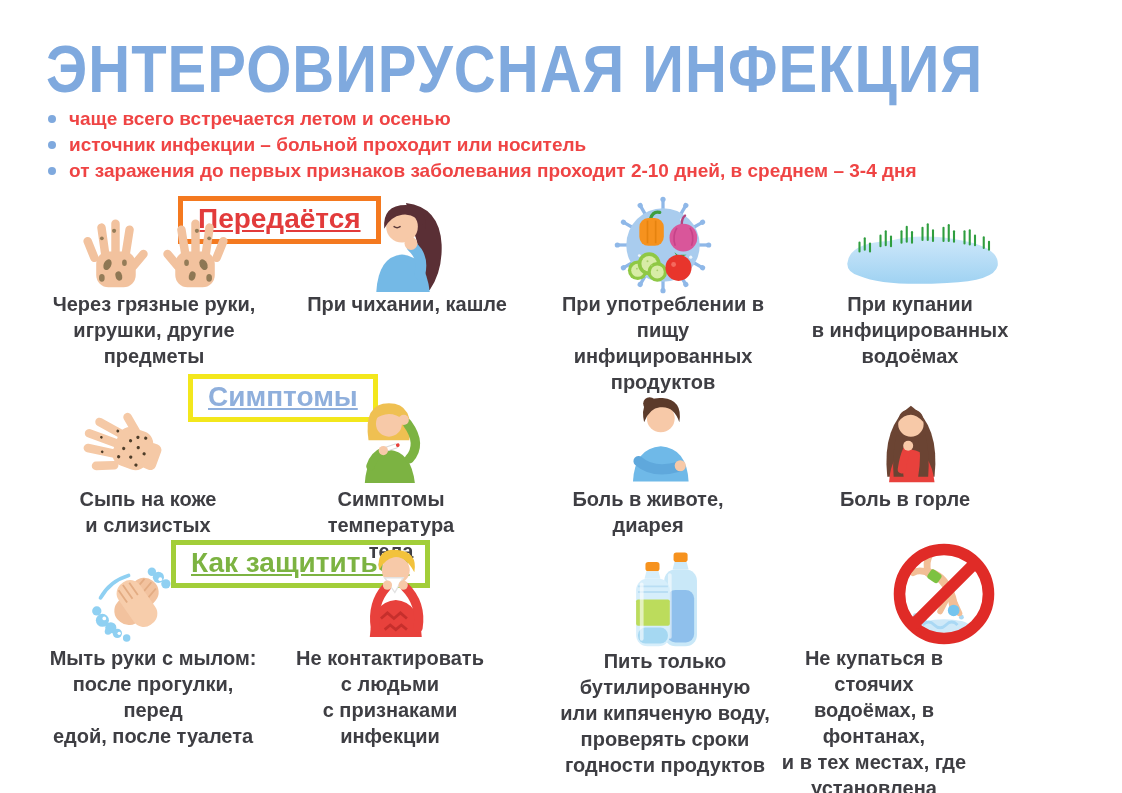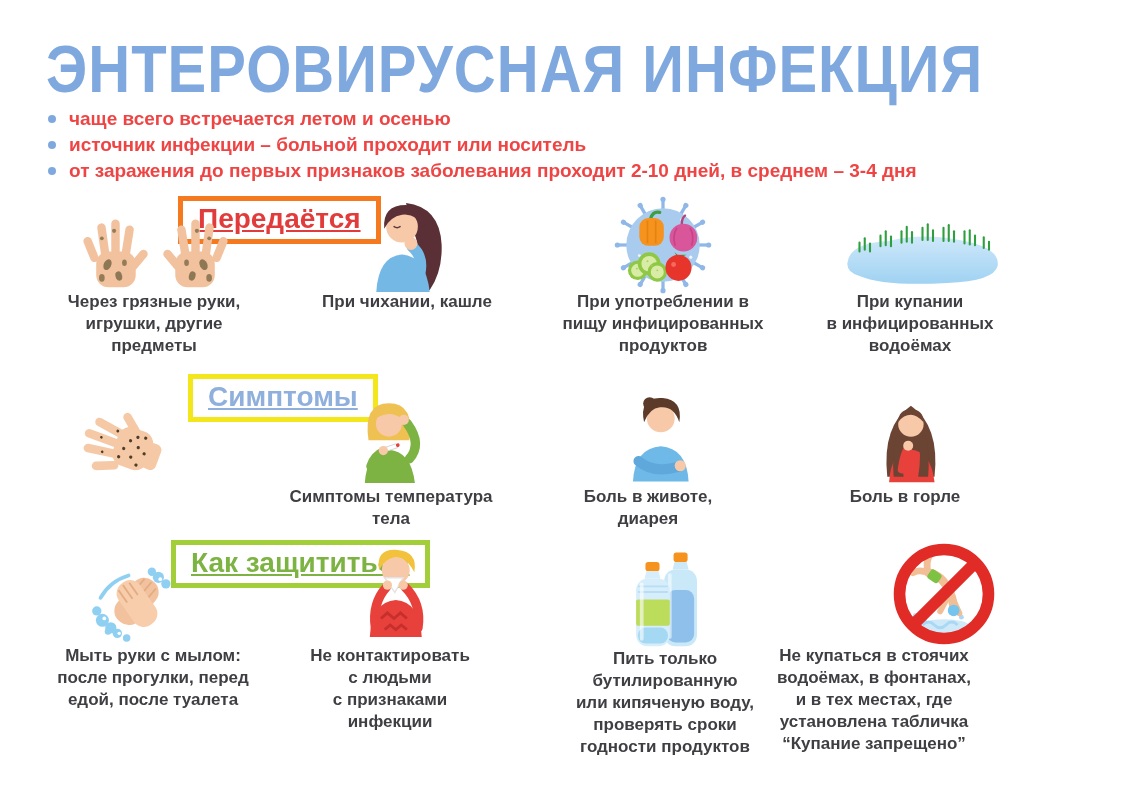--- a/index.html
+++ b/index.html
@@ -11,21 +11,21 @@
   .intro{position:absolute;left:48px;top:108px;list-style:none;margin:0;padding:0;}
   .intro li{display:flex;align-items:flex-start;margin-bottom:5px;font-size:19px;
             font-weight:bold;color:#ef4444;line-height:21px;}
   .dot{flex:none;width:8px;height:8px;border-radius:50%;background:#7FA9DE;margin:7px 13px 0 0;}
   .section-label{position:absolute;background:#ffffff;border:5px solid;font-size:28px;
                  font-weight:bold;padding:2px 15px 4px;white-space:nowrap;text-decoration:underline;}
   .lbl-transmission{border-color:#F4791F;color:#E23B3B;}
   .lbl-symptoms{border-color:#F3E71C;color:#8FAFDC;}
   .lbl-protection{border-color:#A2CE39;color:#7CB342;}
   .illus{position:absolute;}
-  .cap{position:absolute;width:220px;text-align:center;font-size:17px;font-weight:bold;
+  .cap{position:absolute;width:220px;text-align:center;font-size:20px;font-weight:bold;
        line-height:1.3;color:#3E3E43;white-space:pre-line;}
 </style>
 </head>
 <body>
 
 <div class="poster">
 
   <h1 class="title">ЭНТЕРОВИРУСНАЯ ИНФЕКЦИЯ</h1>
 
   <ul class="intro">
@@ -214,20 +214,22 @@
           <circle cx="56" cy="62" r="1.7"></circle>
         <circle cx="28" cy="70" r="1.7"></circle>
           <circle cx="42" cy="74" r="1.7"></circle>
           <circle cx="58" cy="70" r="1.7"></circle>
         <circle cx="43" cy="26" r="1.4"></circle>
           <circle cx="29" cy="32" r="1.4"></circle>
           <circle cx="55" cy="40" r="1.5"></circle>
       </g>
     </g>
   </svg>
+  <div class="cap" style="left:38px;top:486px;">Сыпь на коже
+и слизистых</div>
 
   <svg class="illus" style="left:337px;top:390px;" width="102" height="97" viewBox="0 0 110 100">
     <path d="M34,52 Q28,12 56,12 Q84,12 78,52 Z" fill="#EFC052"></path>
     <circle cx="56" cy="34" r="14" fill="#F7C9A8"></circle>
     <path d="M40,30 Q42,16 56,16 Q70,16 72,30 Q62,22 52,24 Q44,26 40,30 Z" fill="#EFC052"></path>
     <path d="M30,98 Q32,64 56,62 Q80,64 84,98 Z" fill="#7CB342"></path>
     <path d="M78,72 Q92,56 76,34" stroke="#7CB342" stroke-width="10" fill="none" stroke-linecap="round"></path>
     <circle cx="72" cy="30" r="5.5" fill="#F7C9A8"></circle>
     <path d="M36,80 Q40,68 50,64" stroke="#7CB342" stroke-width="9" fill="none" stroke-linecap="round"></path>
     <g transform="rotate(-18 57 60)">

